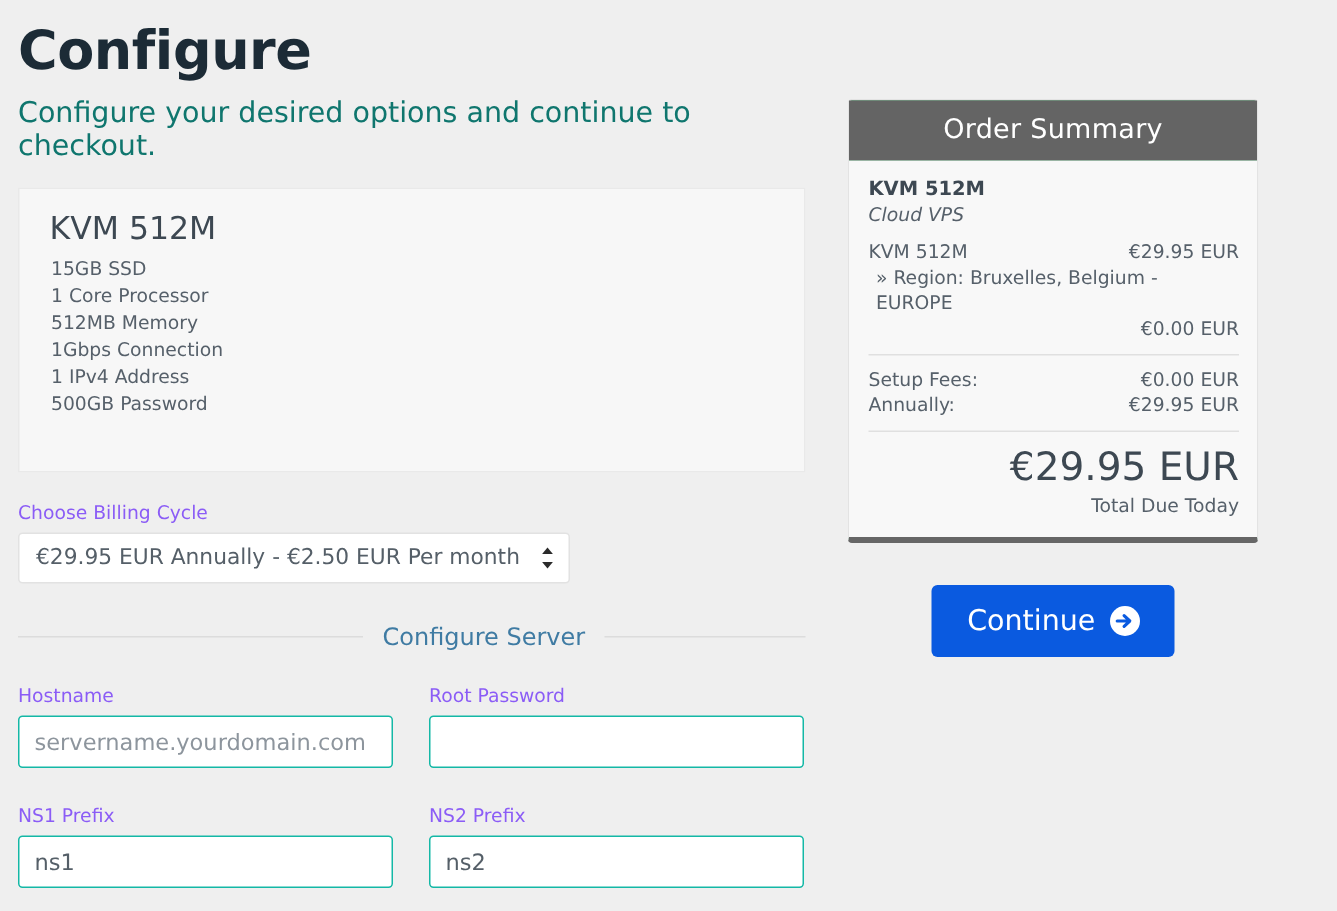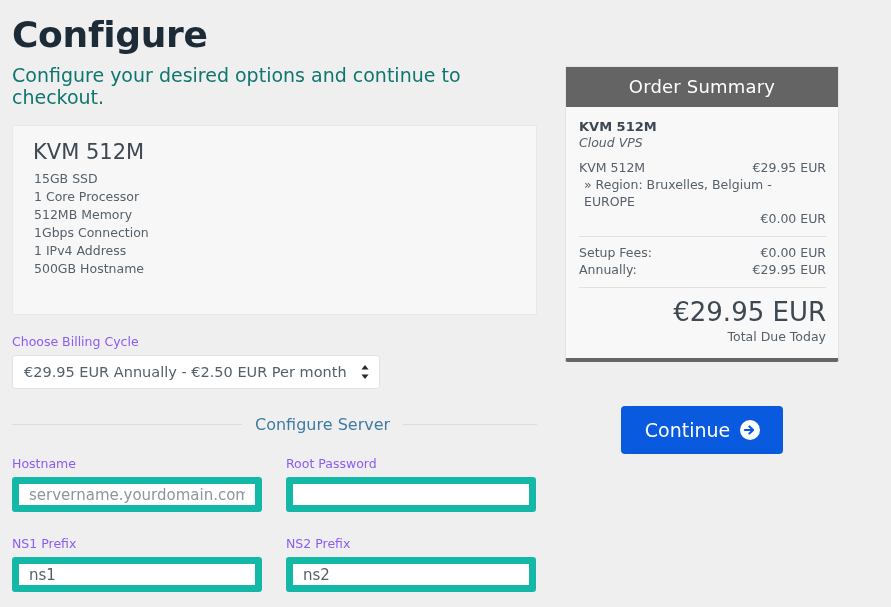--- a/index.html
+++ b/index.html
@@ -118,21 +118,21 @@
     grid-template-columns: 250px 250px;
     column-gap: 26px;
     row-gap: 14px;
     gap: 24px;
   }
   .form-field { }
   .text-input {
     width: 250px;
     height: 35px;
     background: #ffffff;
-    border: 7px solid #14b8a6;
+    border: 1px solid #14b8a6;
     border-radius: 3px;
     font-size: 15px;
     color: #555f68;
     padding: 0 10px;
     font-family: "DejaVu Sans", "Liberation Sans", sans-serif;
     outline: none;
   }
   .text-input::placeholder { color: #8d959d; }
 
   
@@ -204,21 +204,21 @@
   }
   .sum-total-label {
     text-align: right;
     font-size: 12.5px;
     color: #56606a;
     margin-top: 1px;
     padding-bottom: 2px;
   }
 
   .continue-wrap {
-    margin-top: 44px;
+    margin-top: 28px;
     text-align: center;
   }
   .continue-btn {
     display: inline-flex;
     align-items: center;
     gap: 9px;
     background: #0a5ae0;
     color: #ffffff;
     border: none;
     border-radius: 4px;
@@ -240,21 +240,21 @@
     <p class="page-subtitle">Configure your desired options and continue to checkout.</p>
 
     <div class="product-box">
       <div class="product-name">KVM 512M</div>
       <ul class="product-features">
         <li>15GB SSD</li>
         <li>1 Core Processor</li>
         <li>512MB Memory</li>
         <li>1Gbps Connection</li>
         <li>1 IPv4 Address</li>
-        <li>500GB Hostname</li>
+        <li>500GB Password</li>
       </ul>
     </div>
 
     <div class="billing-block">
       <label class="field-label">Choose Billing Cycle</label>
       <div class="select-wrap">
         <div class="billing-select">€29.95 EUR Annually - €2.50 EUR Per month</div>
         <span class="select-arrows">
           <svg width="10" height="18" viewBox="0 0 10 18" aria-hidden="true">
             <path d="M5 2 L8.6 6.4 L1.4 6.4 Z" fill="#2b2b2b"></path>

